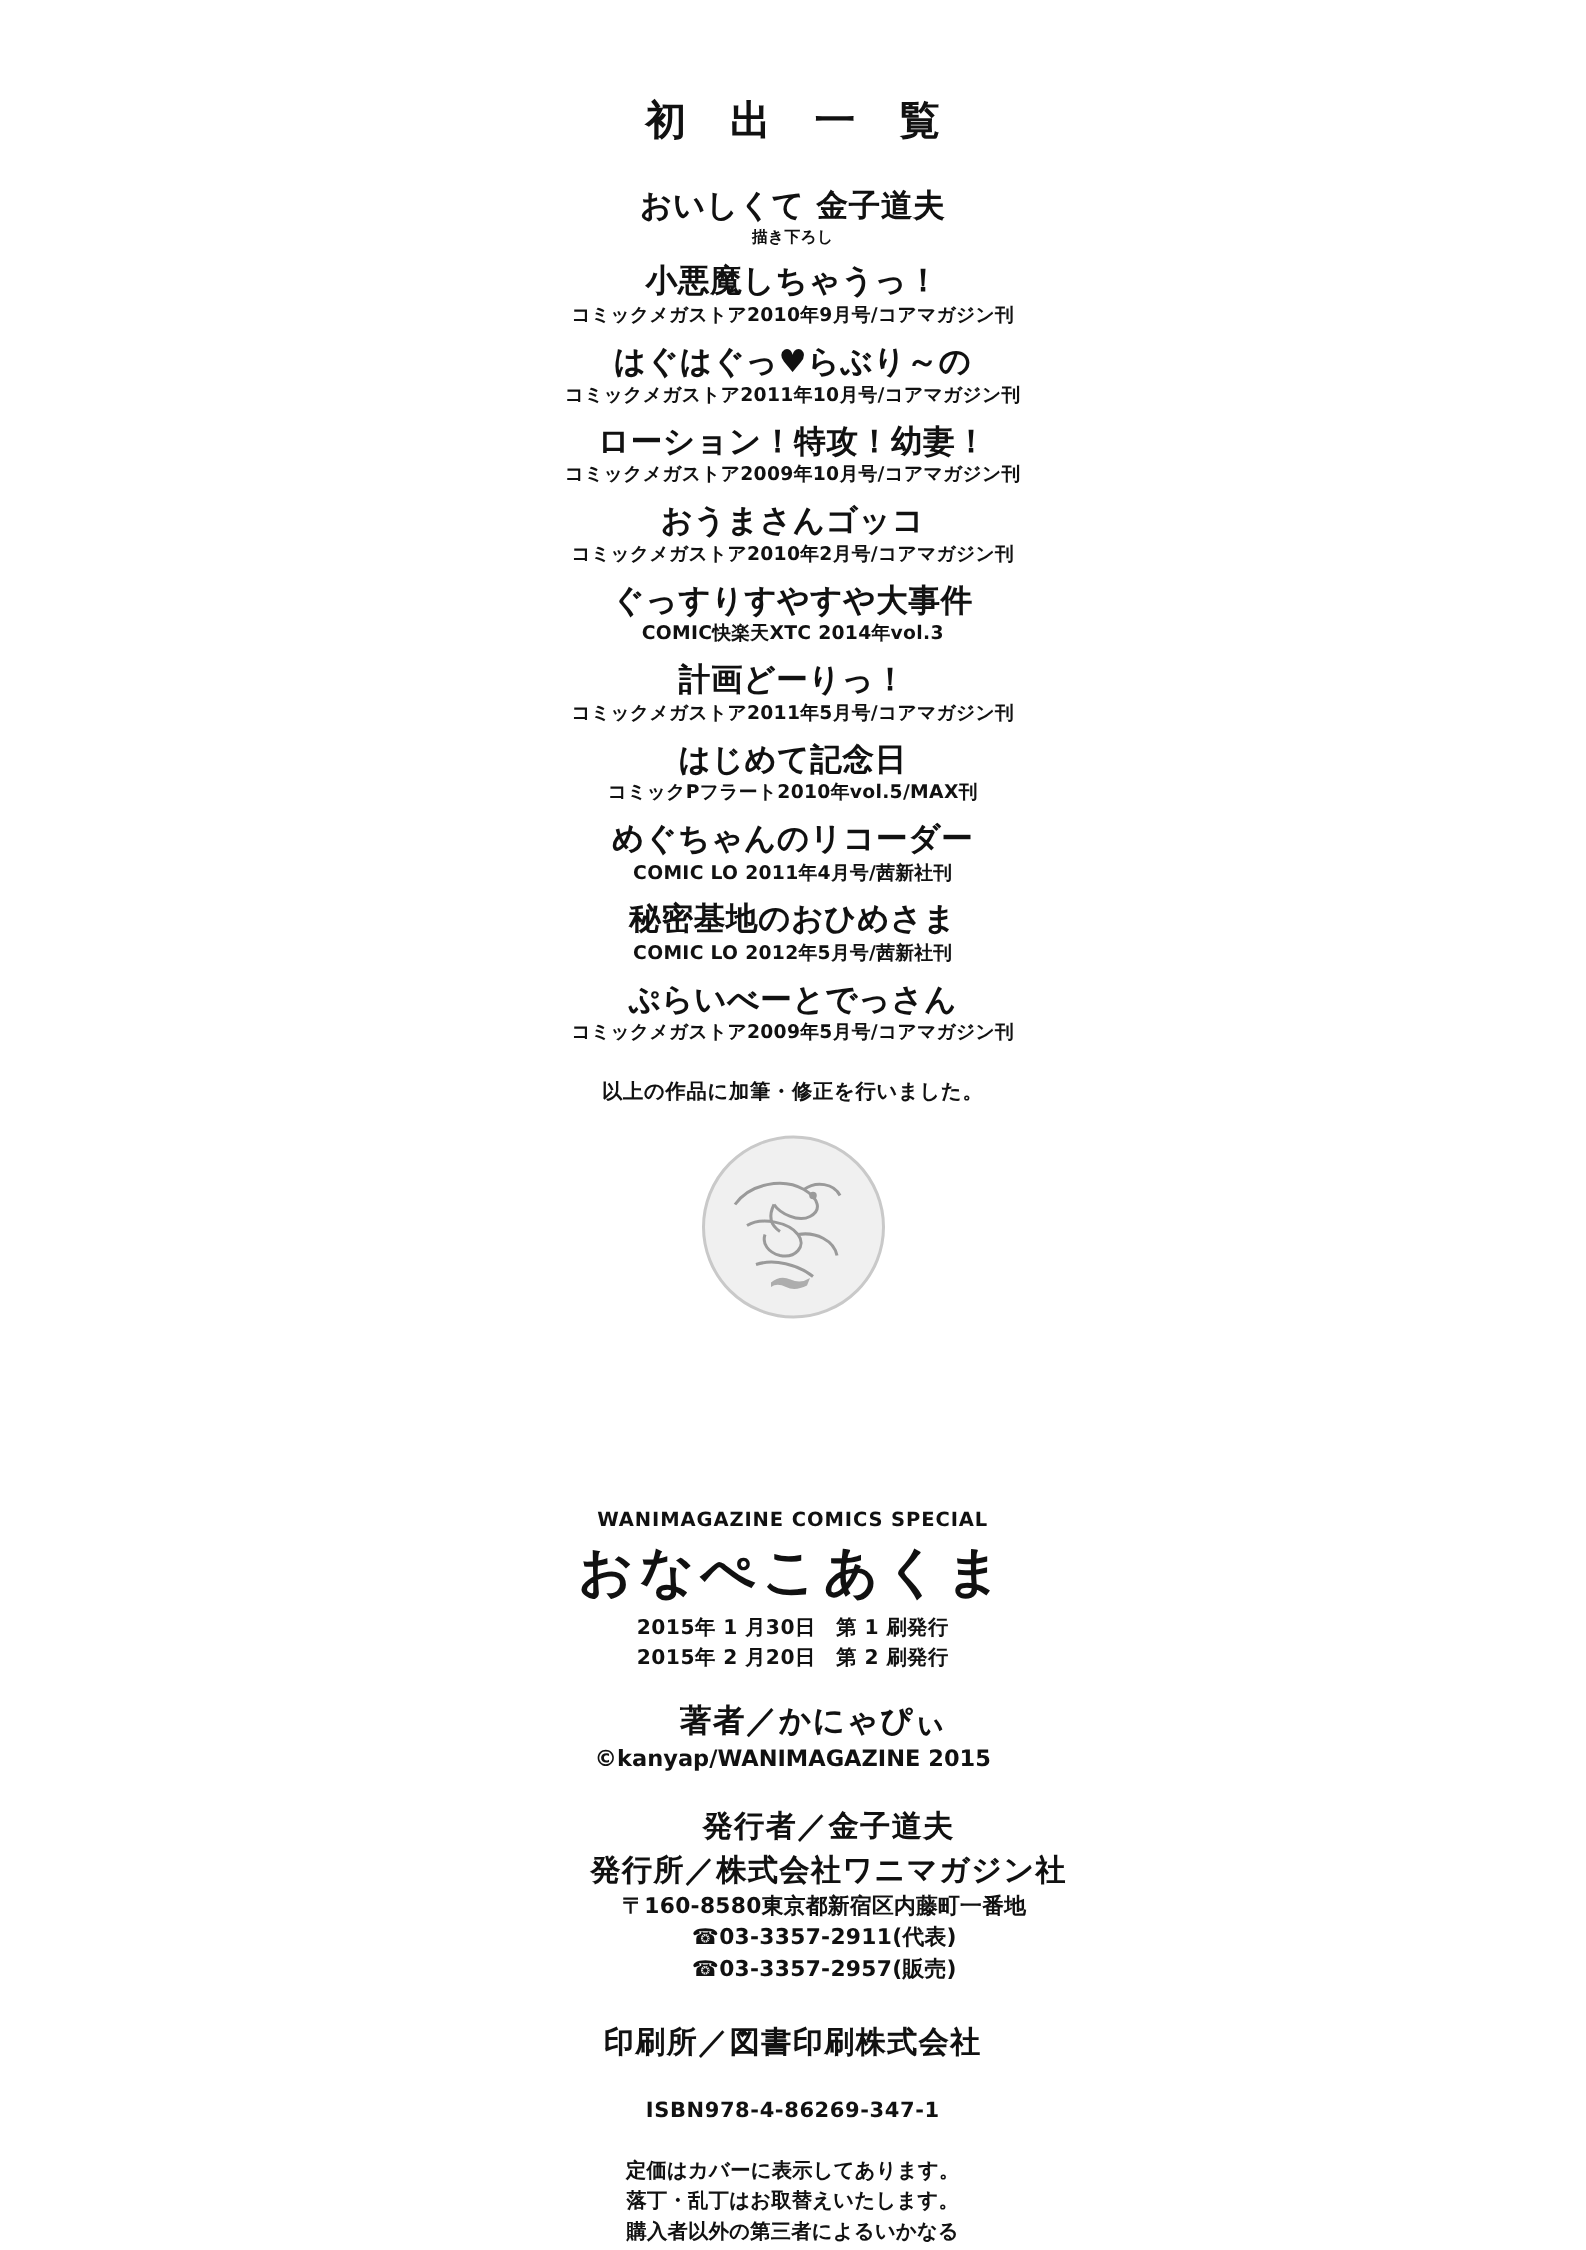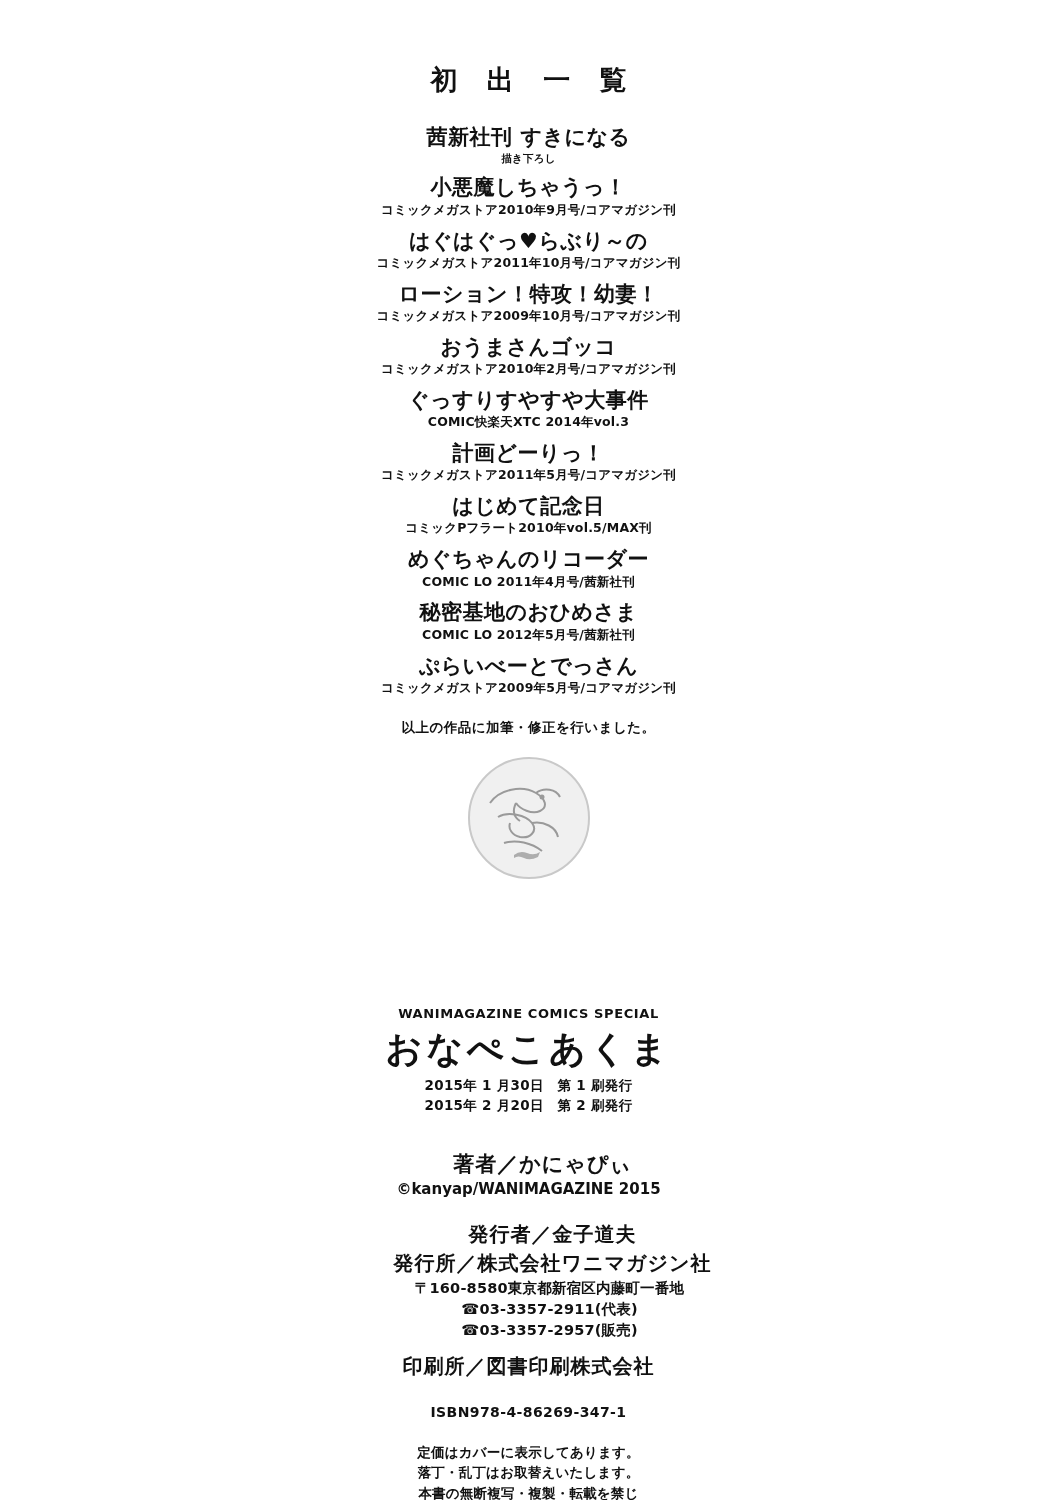--- a/index.html
+++ b/index.html
@@ -106,21 +106,21 @@
   .imprint-line {
     font-size: 13.5px;
     font-weight: bold;
     line-height: 1.5;
     letter-spacing: 0.3px;
   }
   .imprint-author {
     font-size: 21px;
     font-weight: bold;
     letter-spacing: 1px;
-    margin-top: 35px;
+    margin-top: 18px;
     padding-left: 28px;
   }
   .imprint-copyright {
     font-size: 15px;
     font-weight: bold;
     margin-top: 2px;
   }
   .imprint-pub {
     margin-top: 22px;
   }
@@ -135,21 +135,21 @@
     font-size: 14.5px;
     font-weight: bold;
     line-height: 1.45;
     letter-spacing: 0.2px;
     padding-left: 42px;
   }
   .imprint-printer {
     font-size: 20px;
     font-weight: bold;
     letter-spacing: 1px;
-    margin-top: 12px;
+    margin-top: 24px;
   }
   .imprint-isbn {
     font-size: 14px;
     font-weight: bold;
     letter-spacing: 0.4px;
     margin-top: 24px;
   }
   .imprint-notes {
     font-size: 13.5px;
     font-weight: bold;
@@ -160,21 +160,21 @@
 </style>
 </head>
 <body>
 
 <div class="page">
 
   <section class="colophon-list">
     <h1 class="list-title">初 出 一 覧</h1>
 
     <div class="entry">
-      <div class="entry-title">茜新社刊 すきになる</div>
+      <div class="entry-title">おいしくて 金子道夫</div>
       <div class="entry-source small">描き下ろし</div>
     </div>
 
     <div class="entry">
       <div class="entry-title">小悪魔しちゃうっ！</div>
       <div class="entry-source">コミックメガストア2010年9月号/コアマガジン刊</div>
     </div>
 
     <div class="entry">
       <div class="entry-title">はぐはぐっ♥らぶり～の</div>
@@ -260,19 +260,18 @@
       <div class="mid">☎03-3357-2957(販売)</div>
     </div>
 
     <div class="imprint-printer">印刷所／図書印刷株式会社</div>
 
     <div class="imprint-isbn">ISBN978-4-86269-347-1</div>
 
     <div class="imprint-notes">
       <div>定価はカバーに表示してあります。</div>
       <div>落丁・乱丁はお取替えいたします。</div>
-      <div>本書の無断複写・複製・転載を禁じ</div>
       <div>購入者以外の第三者によるいかなる</div>
 
     </div>
   </section>
 
 </div>
 
 </body></html>

